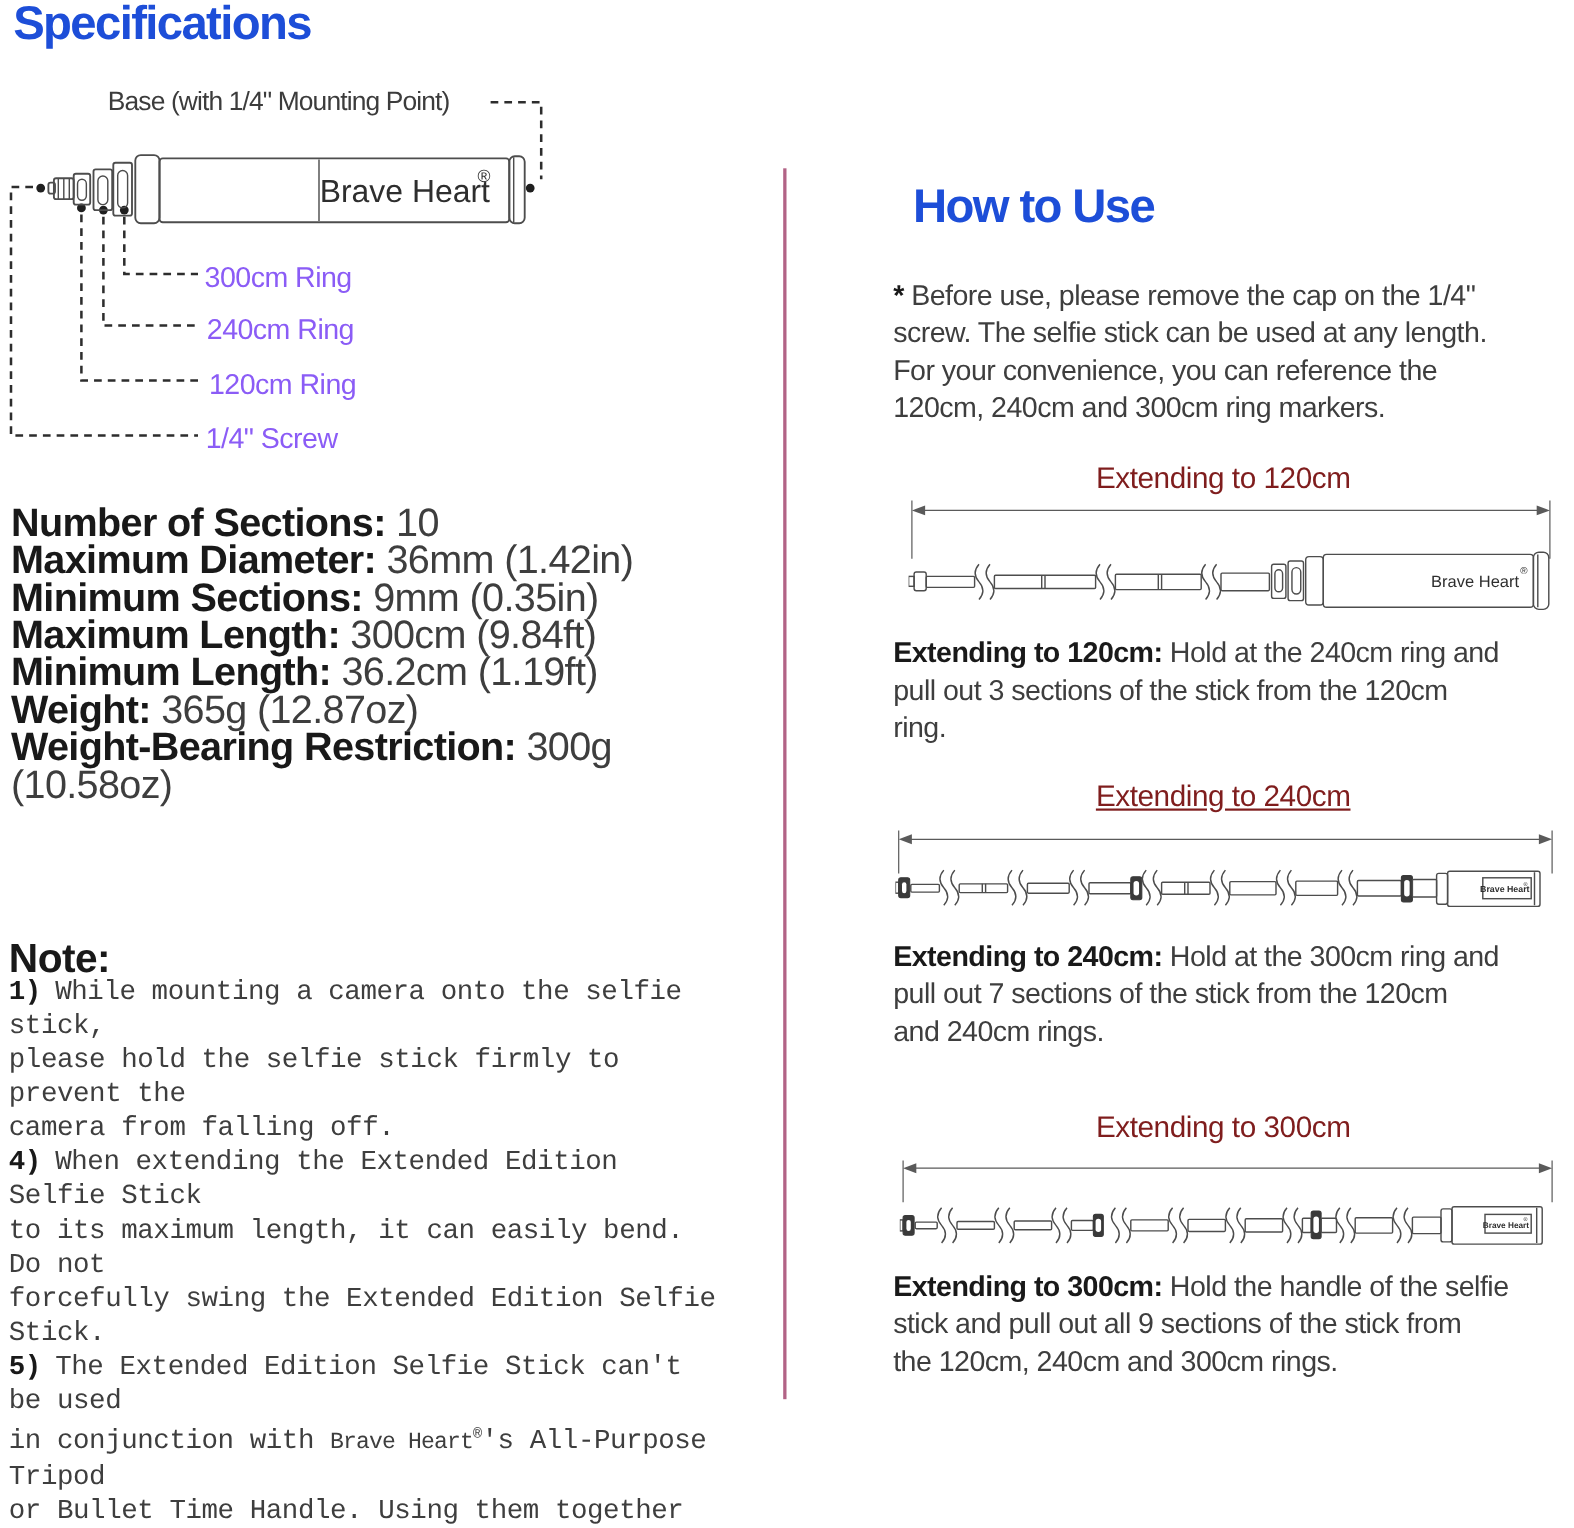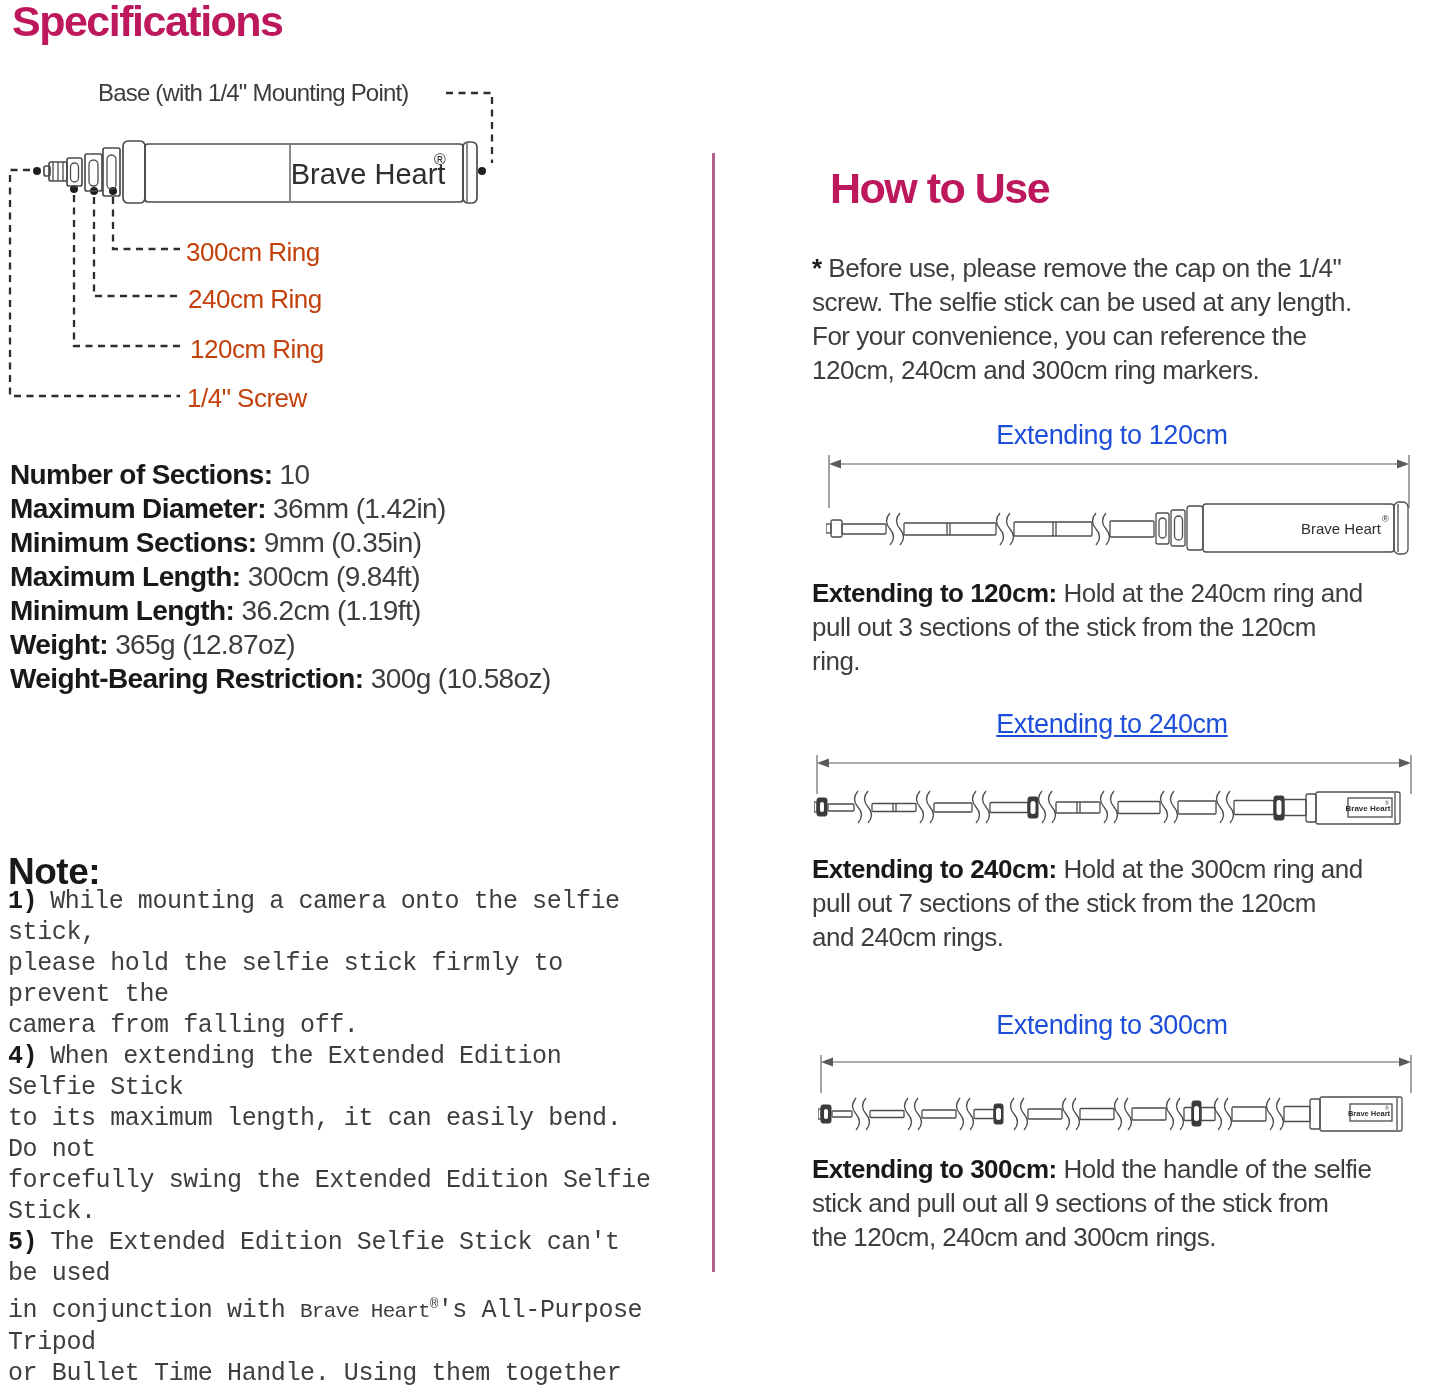--- a/index.html
+++ b/index.html
@@ -2,33 +2,33 @@
 <html><head>
 <meta charset="utf-8">
 <style>
   html,body{margin:0;padding:0;}
   body{
     width:1431px;height:1389px;position:relative;overflow:hidden;
     background:#ffffff;color:#3e3e3e;
     font-family:"Liberation Sans", sans-serif;
   }
   .abs{position:absolute;}
-  .h1{font-size:43px;font-weight:700;color:#be185d;letter-spacing:-1.5px;line-height:1;}
-  .lbl{font-size:26px;color:#c2410c;letter-spacing:-0.5px;white-space:nowrap;}
+  .h1{font-size:43px;font-weight:700;color:#1d4ed8;letter-spacing:-1.5px;line-height:1;}
+  .lbl{font-size:26px;color:#8b5cf6;letter-spacing:-0.5px;white-space:nowrap;}
   .baselbl{font-size:24px;color:#3c3c3c;letter-spacing:-0.8px;white-space:nowrap;}
-  .specs{font-size:28px;line-height:34px;letter-spacing:-0.6px;color:#3e3e3e;}
+  .specs{font-size:36px;line-height:34px;letter-spacing:-0.6px;color:#3e3e3e;}
   .specs b,.note b,.rpara b,.note-title{font-weight:700;color:#191919;}
   .note{font-size:25px;line-height:31px;letter-spacing:-0.4px;font-family:Liberation Mono, monospace;}
   .note p{margin:0;white-space:pre-line;}
   .note b{margin-right:13px;}
   .note-title{font-size:37px;letter-spacing:-0.5px;}
   .brand-inline{font-size:21px;letter-spacing:-0.8px;}
   sup{font-size:55%;vertical-align:super;}
   .rpara{font-size:26px;line-height:34px;letter-spacing:-0.5px;white-space:pre-line;margin:0;}
-  .sec-title{font-size:27px;color:#1d4ed8;text-align:center;letter-spacing:-0.4px;}
+  .sec-title{font-size:27px;color:#7f1d1d;text-align:center;letter-spacing:-0.4px;}
   .divider{width:3px;background:#b26386;}
   
   .ln{fill:none;stroke:#4d4d4d;stroke-width:1.7;}
   .ln2{fill:none;stroke:#4d4d4d;stroke-width:1.3;}
   .dim{fill:none;stroke:#5a5a5a;stroke-width:1.1;}
   .arrw{fill:#5a5a5a;stroke:none;}
   .dsh{fill:none;stroke:#2d2d2d;stroke-width:2.3;stroke-dasharray:7 5.5;}
   .dot{fill:#1f1f1f;stroke:none;}
   .dark{fill:#3a3a3a;stroke:#3a3a3a;}
   .wslot{fill:#ffffff;stroke:none;}

